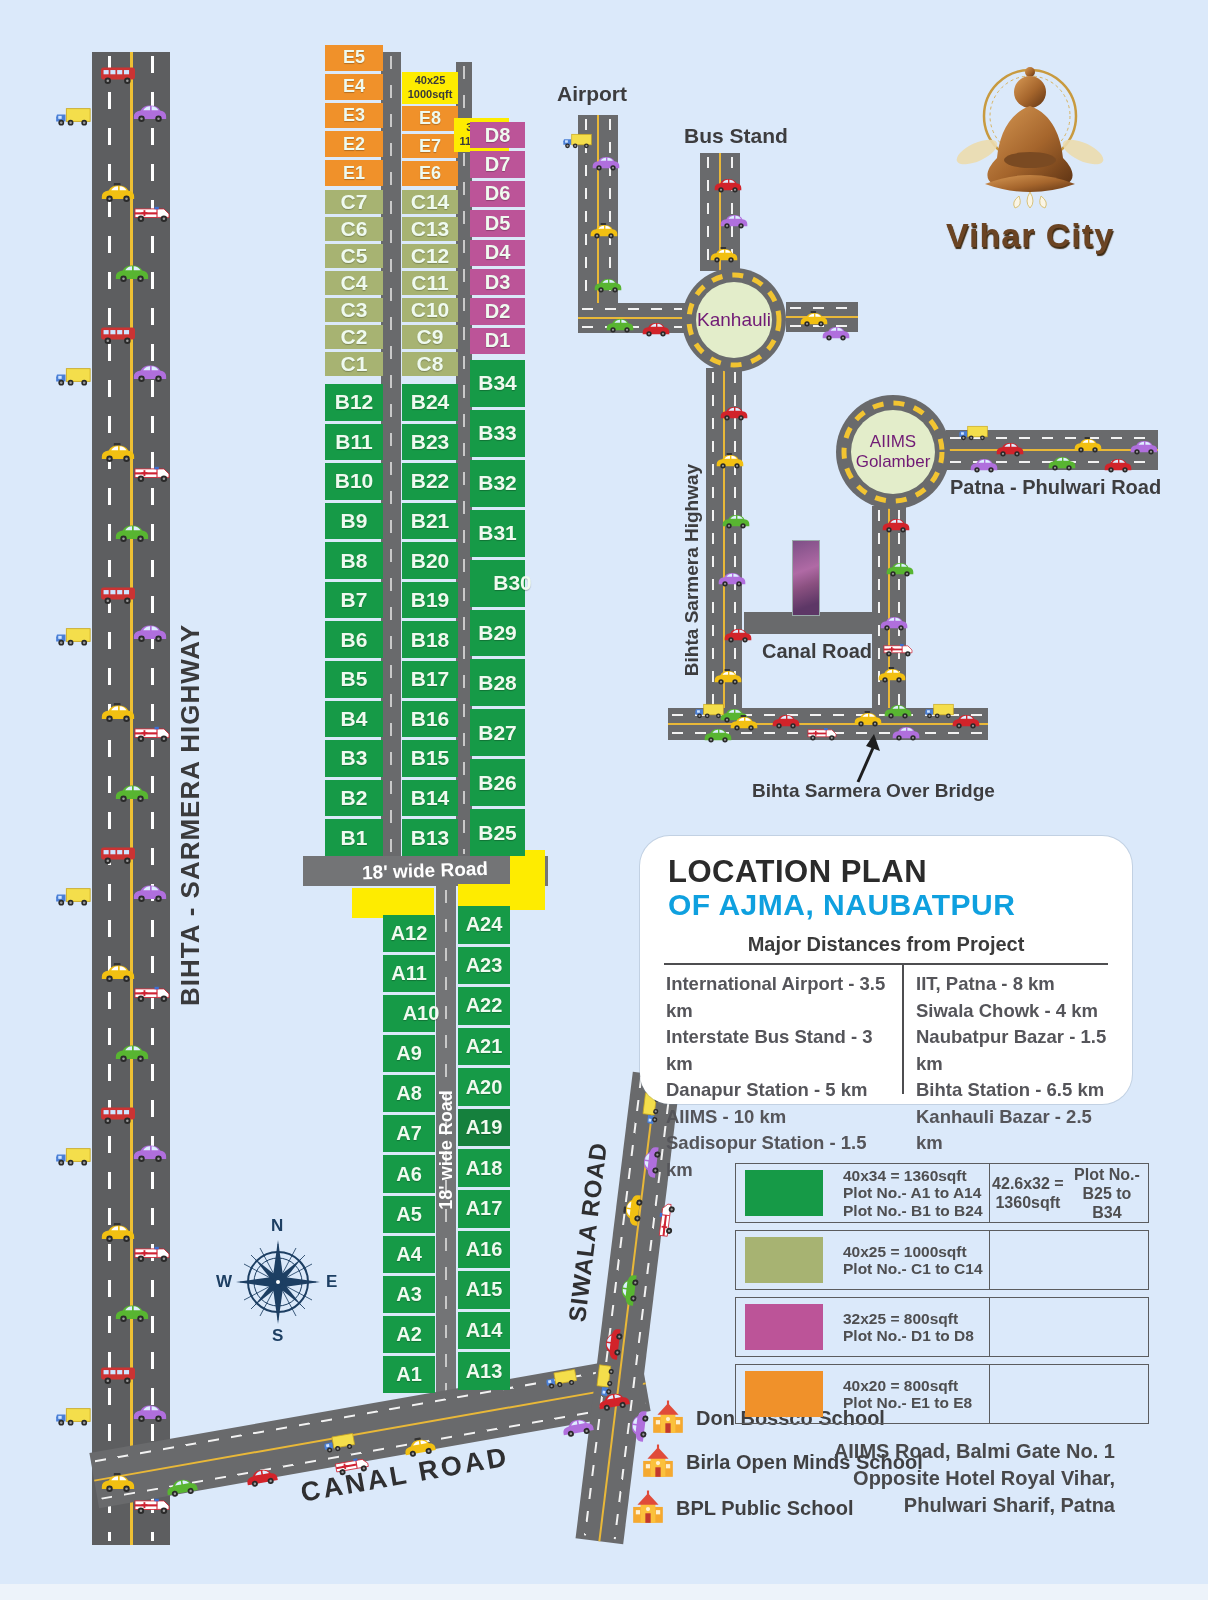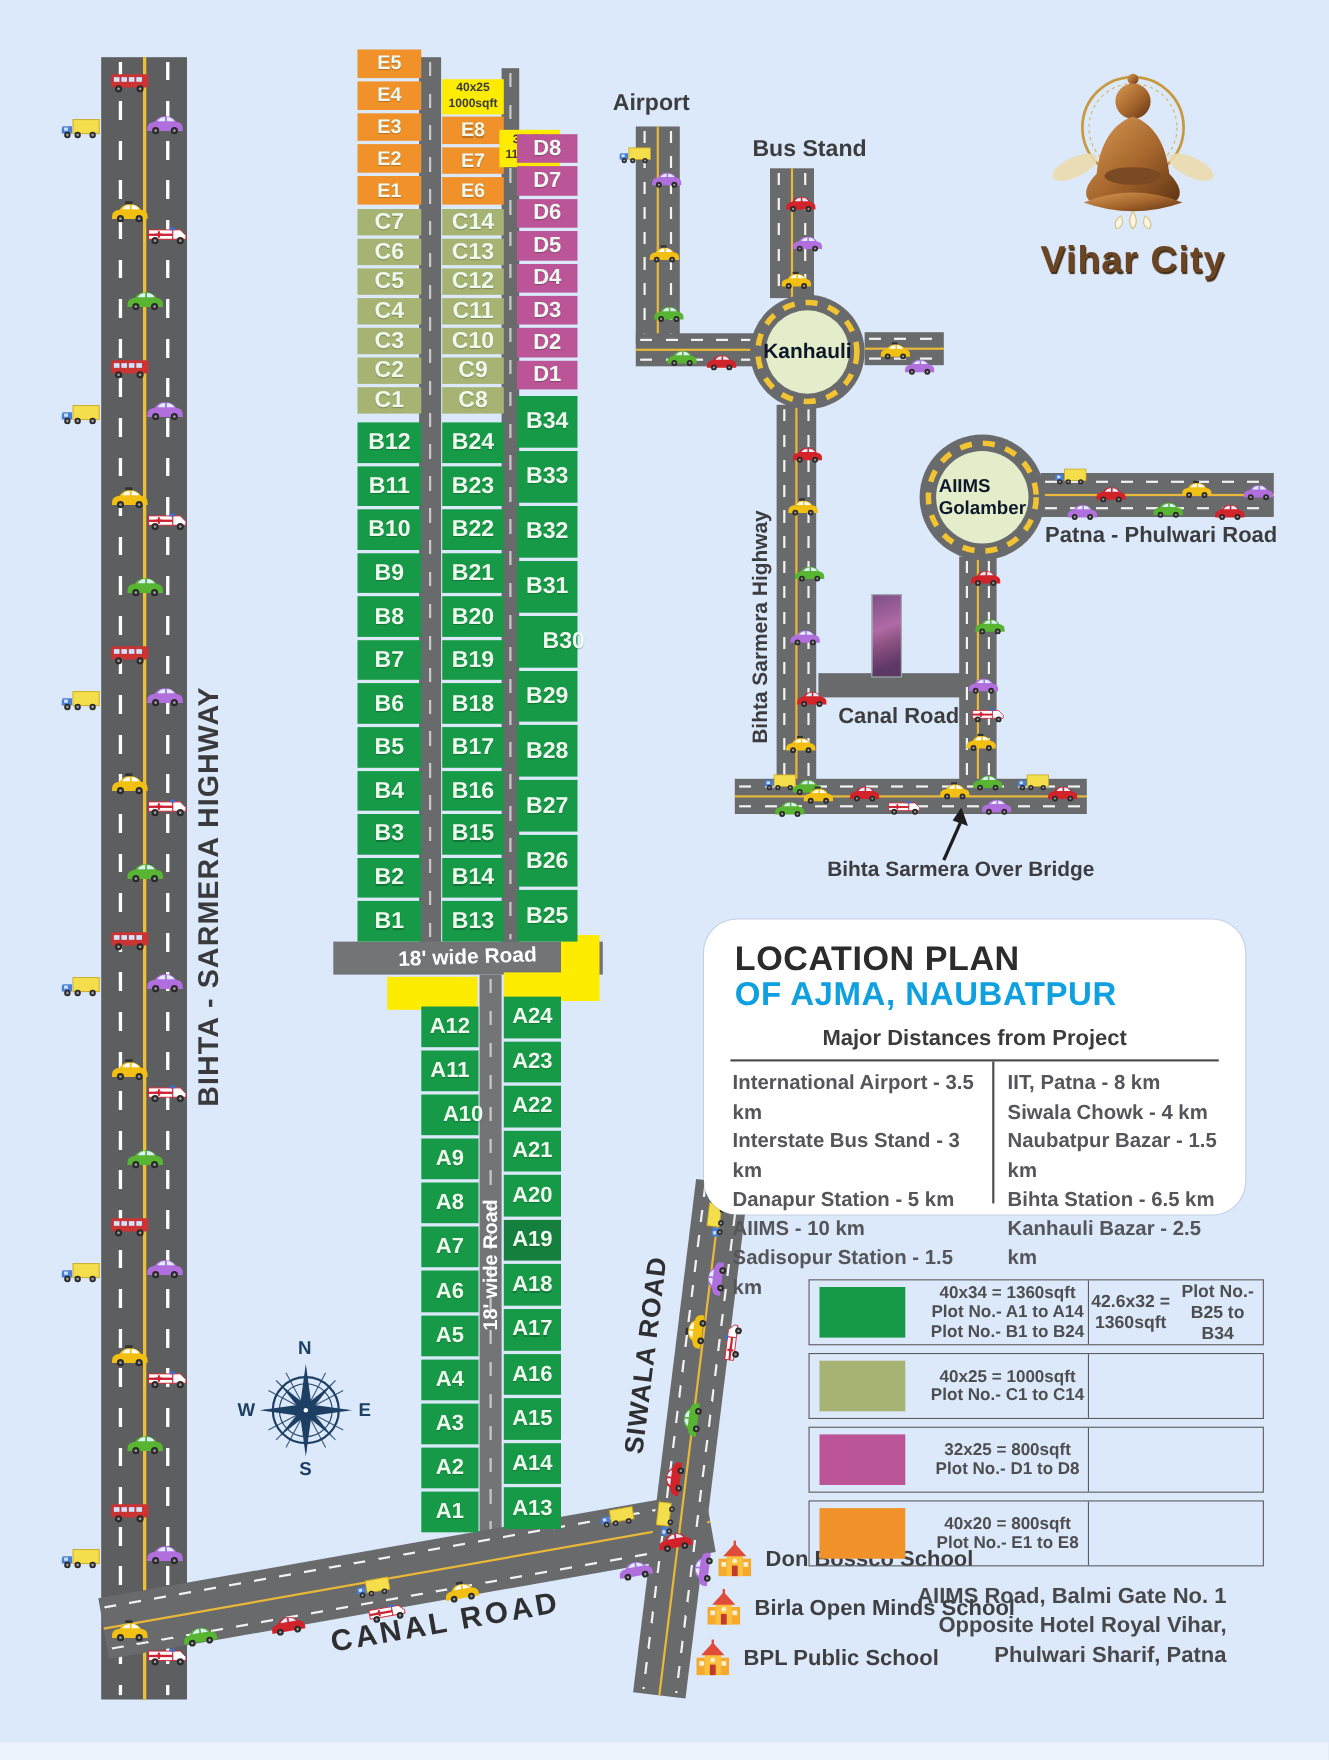--- a/index.html
+++ b/index.html
@@ -12,35 +12,35 @@
   .solv{position:absolute;top:0;bottom:0;width:2px;background:#e9b838;}
   .dashh{position:absolute;left:4px;right:4px;height:2px;background:repeating-linear-gradient(90deg,#f2f2f2 0 11px,rgba(0,0,0,0) 11px 23px);}
   .solh{position:absolute;left:0;right:0;height:2px;background:#e9b838;}
   .cdash{position:absolute;top:4px;bottom:4px;left:50%;width:2px;margin-left:-1px;background:repeating-linear-gradient(180deg,#c9c9c9 0 13px,rgba(0,0,0,0) 13px 29px);}
   .lbl{position:absolute;font-weight:600;color:#3d3d3f;white-space:nowrap;z-index:5;}
   .pcol{position:absolute;display:flex;flex-direction:column;gap:3px;z-index:2;}
   .plot{flex:1;display:flex;align-items:center;justify-content:center;font-weight:700;color:#effaef;text-shadow:0 1px 1px rgba(0,0,0,.25);}
   .ytag{position:absolute;background:#feec00;color:#3a3a3a;font-weight:700;font-size:11px;line-height:1.25;text-align:center;display:flex;flex-direction:column;justify-content:center;white-space:pre-line;z-index:2;}
   .yblock{position:absolute;background:#feec00;z-index:2;}
   .rab{position:absolute;border-radius:50%;background:#696a6c;z-index:3;}
-  .rab .inner{position:absolute;border-radius:50%;background:#e3edca;display:flex;align-items:center;justify-content:center;font-weight:700;color:#0f172a;white-space:pre-line;}
+  .rab .inner{position:absolute;border-radius:50%;background:#e3edca;display:flex;align-items:center;justify-content:center;text-align:center;font-weight:400;color:#701a75;white-space:pre-line;}
   .rab svg{position:absolute;left:0;top:0;}
   .lpbox{position:absolute;left:640px;top:836px;width:492px;height:268px;background:#ffffff;border-radius:30px;z-index:6;box-shadow:0 0 0 1px rgba(120,140,160,.25);}
   .lp-t1{position:absolute;left:28px;top:18px;font-size:31px;font-weight:900;color:#2b2b2b;letter-spacing:.5px;}
   .lp-t2{position:absolute;left:28px;top:52px;font-size:30px;font-weight:900;color:#0fa0df;letter-spacing:.5px;}
   .lp-sub{position:absolute;left:0;right:0;top:97px;text-align:center;font-size:20px;font-weight:800;color:#3b3b3b;}
   .lp-rule{position:absolute;left:24px;right:24px;top:127px;border-top:2px solid #4e4e50;}
   .lp-div{position:absolute;left:262px;top:129px;bottom:10px;border-left:2px solid #4e4e50;}
   .lp-col{position:absolute;top:135px;font-size:18.5px;font-weight:700;color:#55555a;}
   .lp-col div{line-height:26.5px;}
   .legend{position:absolute;left:735px;top:1163px;z-index:6;}
   .lg-row{width:412px;height:58px;border:1.5px solid #5b5c5e;display:flex;margin-bottom:7px;}
   .lg-left{width:253px;display:flex;align-items:center;}
   .lg-swatch{width:78px;height:46px;margin-left:9px;flex:none;}
-  .lg-text{flex:1;text-align:center;font-size:15.5px;line-height:17.5px;font-weight:700;color:#4e4e50;margin-left:20px;}
+  .lg-text{flex:1;font-size:15.5px;line-height:17.5px;font-weight:700;color:#4e4e50;margin-left:20px;}
   .lg-right{flex:1;border-left:1.5px solid #5b5c5e;display:flex;align-items:center;justify-content:center;text-align:center;font-size:16px;line-height:19px;font-weight:700;color:#4e4e50;}
   .school-row{position:absolute;display:flex;align-items:center;z-index:5;}
   .school-row .sl{margin-left:10px;font-size:20px;font-weight:600;color:#3f3f41;white-space:nowrap;}
   .addr{position:absolute;left:830px;top:1438px;width:285px;text-align:right;font-size:20px;font-weight:600;color:#48484a;line-height:27px;z-index:5;}
   .veh{position:absolute;z-index:4;}
   .photo{position:absolute;left:792px;top:540px;width:26px;height:74px;background:linear-gradient(160deg,#7d4f86,#b06aa5 40%,#8a5080 60%,#5d3766 85%);border:1px solid #9aa;z-index:3;}
   .botstrip{position:absolute;left:0;right:0;top:1584px;height:16px;background:#edf3fa;z-index:0;}
 </style>
 </head>
 <body>

